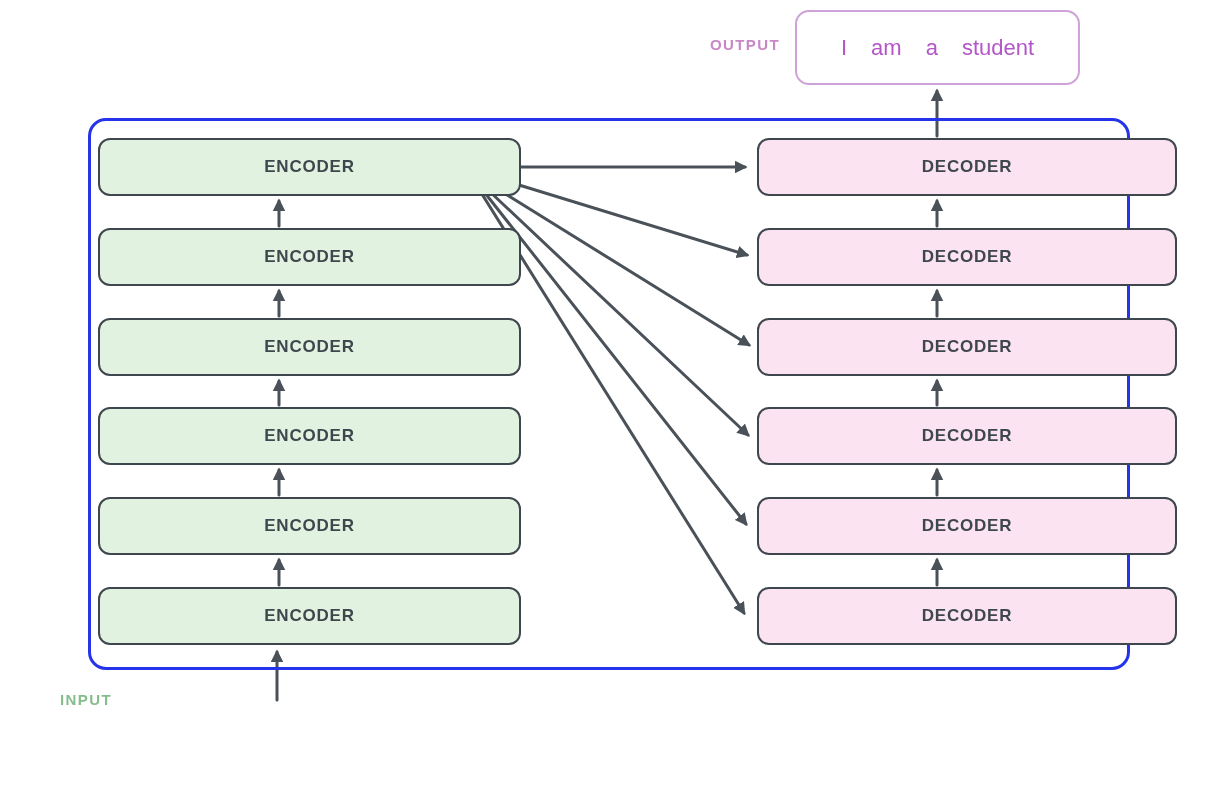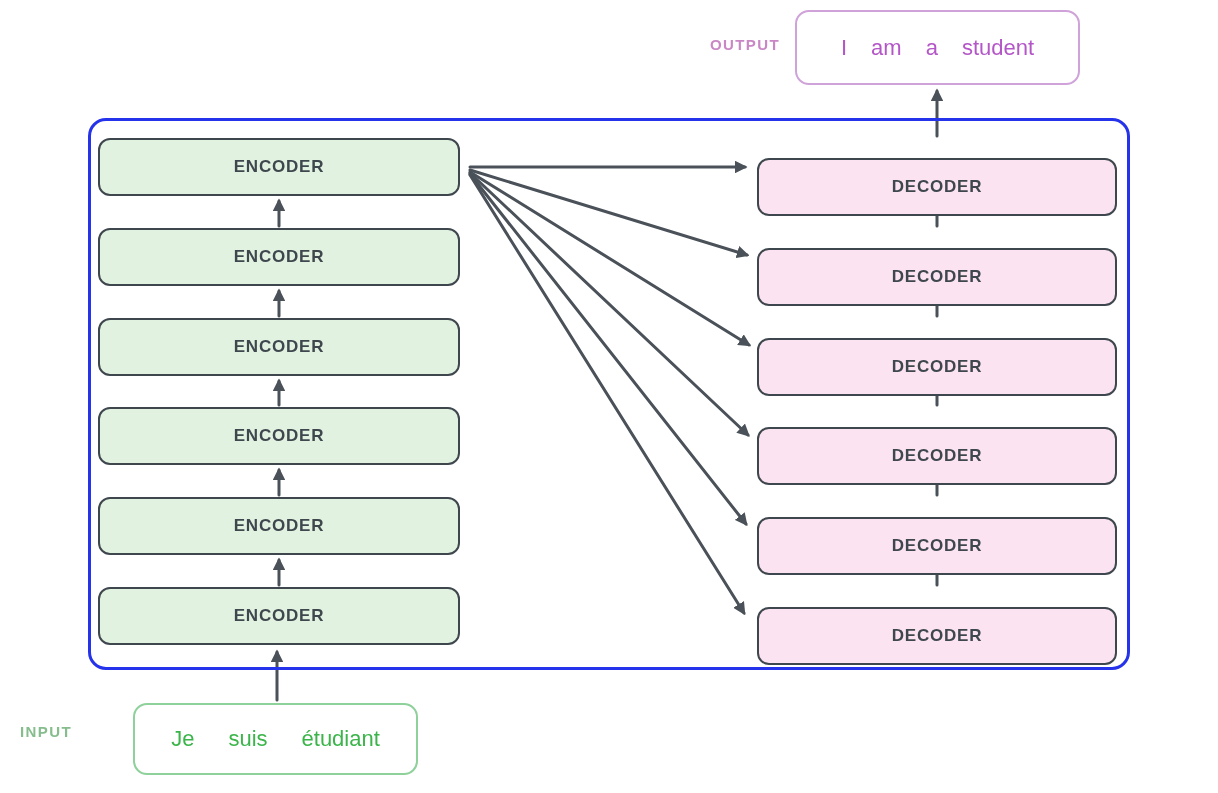--- a/index.html
+++ b/index.html
@@ -23,22 +23,22 @@
     border-radius: 18px;
     background: transparent;
   }
 
   .block {
     position: absolute; height: 58px;
     border: 2.5px solid var(--block-border, #3f474e);
     border-radius: 12px;
     display: flex; align-items: center; justify-content: center;
   }
-  .encoder { left: 98px;  width: 362px; background: var(--encoder-fill, #e1f2e0); }
-  .decoder { left: 757px; width: 360px; background: var(--decoder-fill, #fce3f1); margin-top: 20px; }
+  .encoder { left: 98px;  width: 423px; background: var(--encoder-fill, #e1f2e0); }
+  .decoder { left: 757px; width: 420px; background: var(--decoder-fill, #fce3f1); }
   .block-label {
     font-size: 17px; font-weight: 600; letter-spacing: 0.8px;
     color: var(--block-text, #3f474e);
   }
 
   .io-box {
     position: absolute;
     display: flex; align-items: center; justify-content: center;
     border-radius: 14px;
     font-size: 22px;
@@ -58,21 +58,21 @@
   }
   .io-label {
     position: absolute;
     font-size: 15px; font-weight: 600; letter-spacing: 1.4px;
   }
   .output-label {
     left: 620px; top: 36px; width: 160px; text-align: right;
     color: var(--output-label, #c987c6);
   }
   .input-label {
-    left: 20px; top: 723px; width: 92px; text-align: left;
+    left: 20px; top: 691px; width: 92px; text-align: right;
     color: var(--input-label, #86bd8d);
   }
 </style>
 </head>
 <body>
 
 <div class="canvas">
 
   <svg class="arrows" viewBox="0 0 1218 793" xmlns="http://www.w3.org/2000/svg">
     <defs>
@@ -147,19 +147,14 @@
 
   <div class="io-label output-label">OUTPUT</div>
   <div class="io-box output-box">
     <span>I</span>
     <span>am</span>
     <span>a</span>
     <span>student</span>
   </div>
 
   <div class="io-label input-label">INPUT</div>
-  <div class="io-box input-box">
-    <span>Je</span>
-    <span>suis</span>
-    <span>étudiant</span>
-  </div>
 
 </div>
 
 </body></html>

